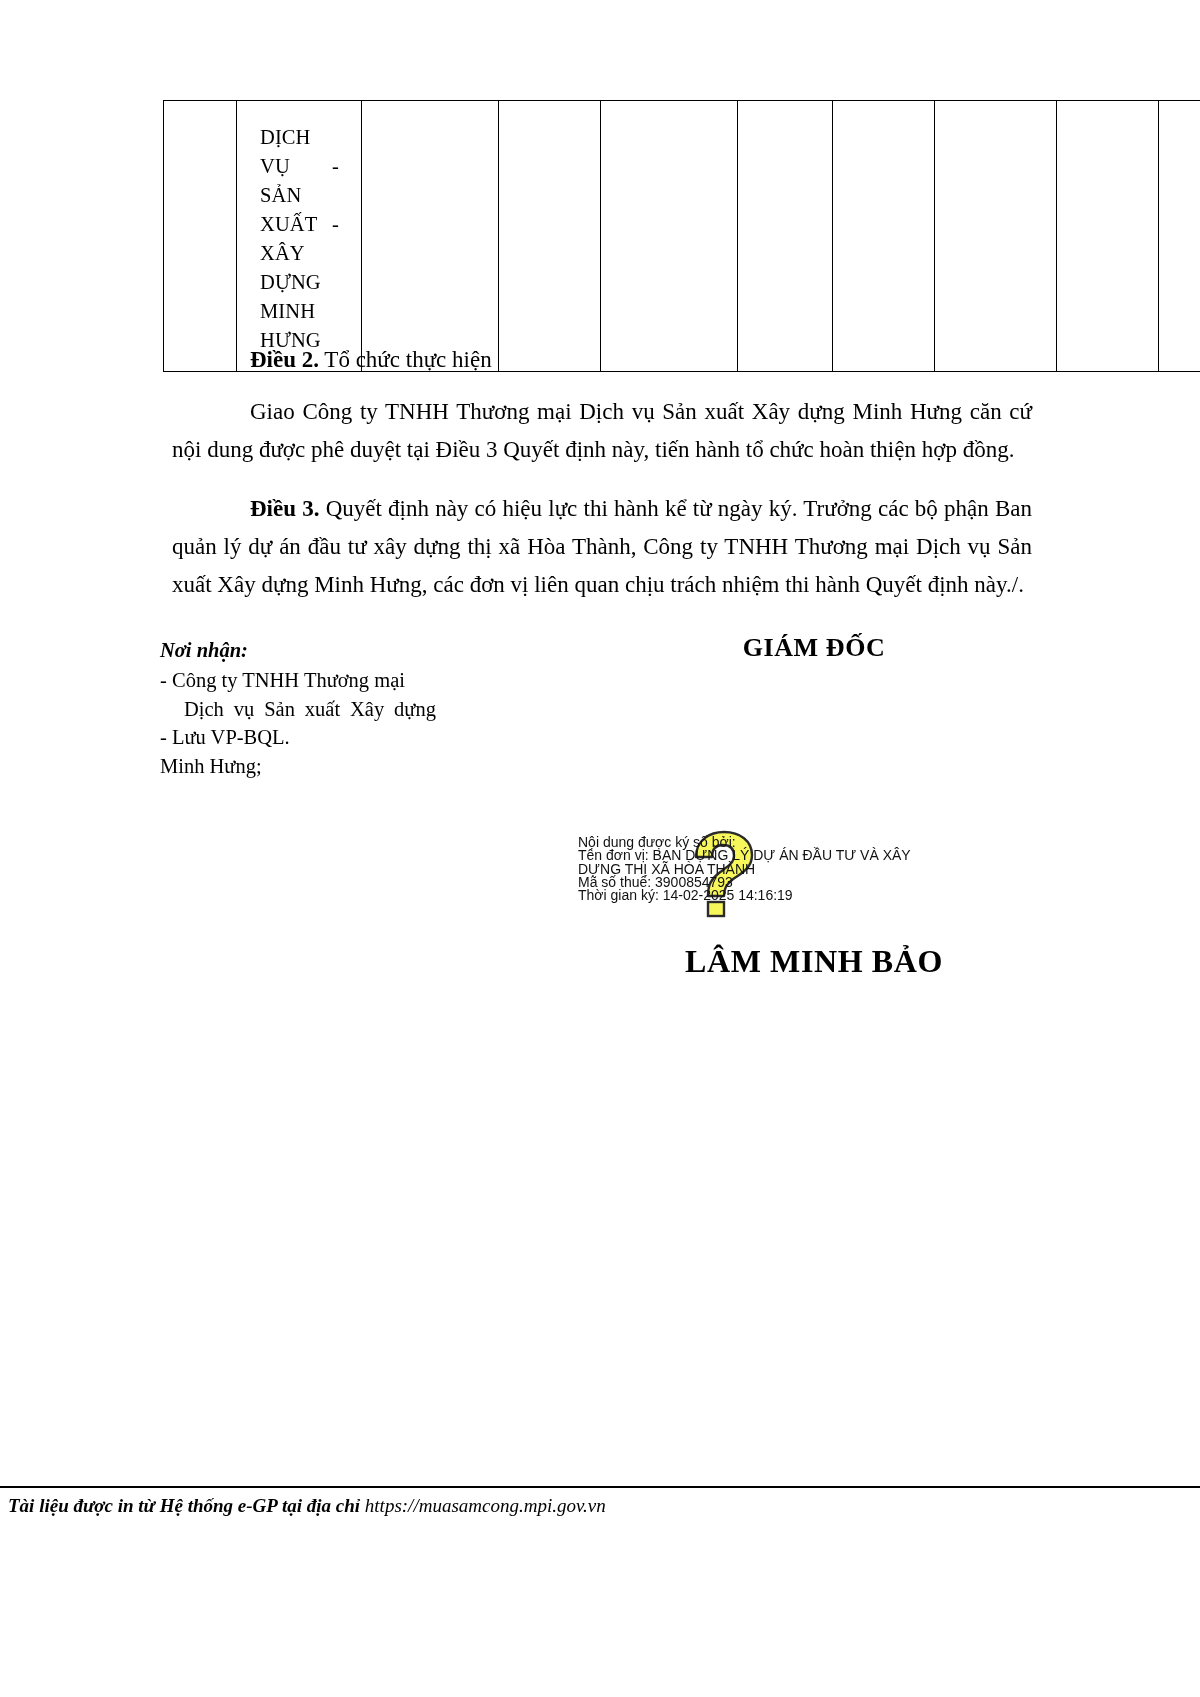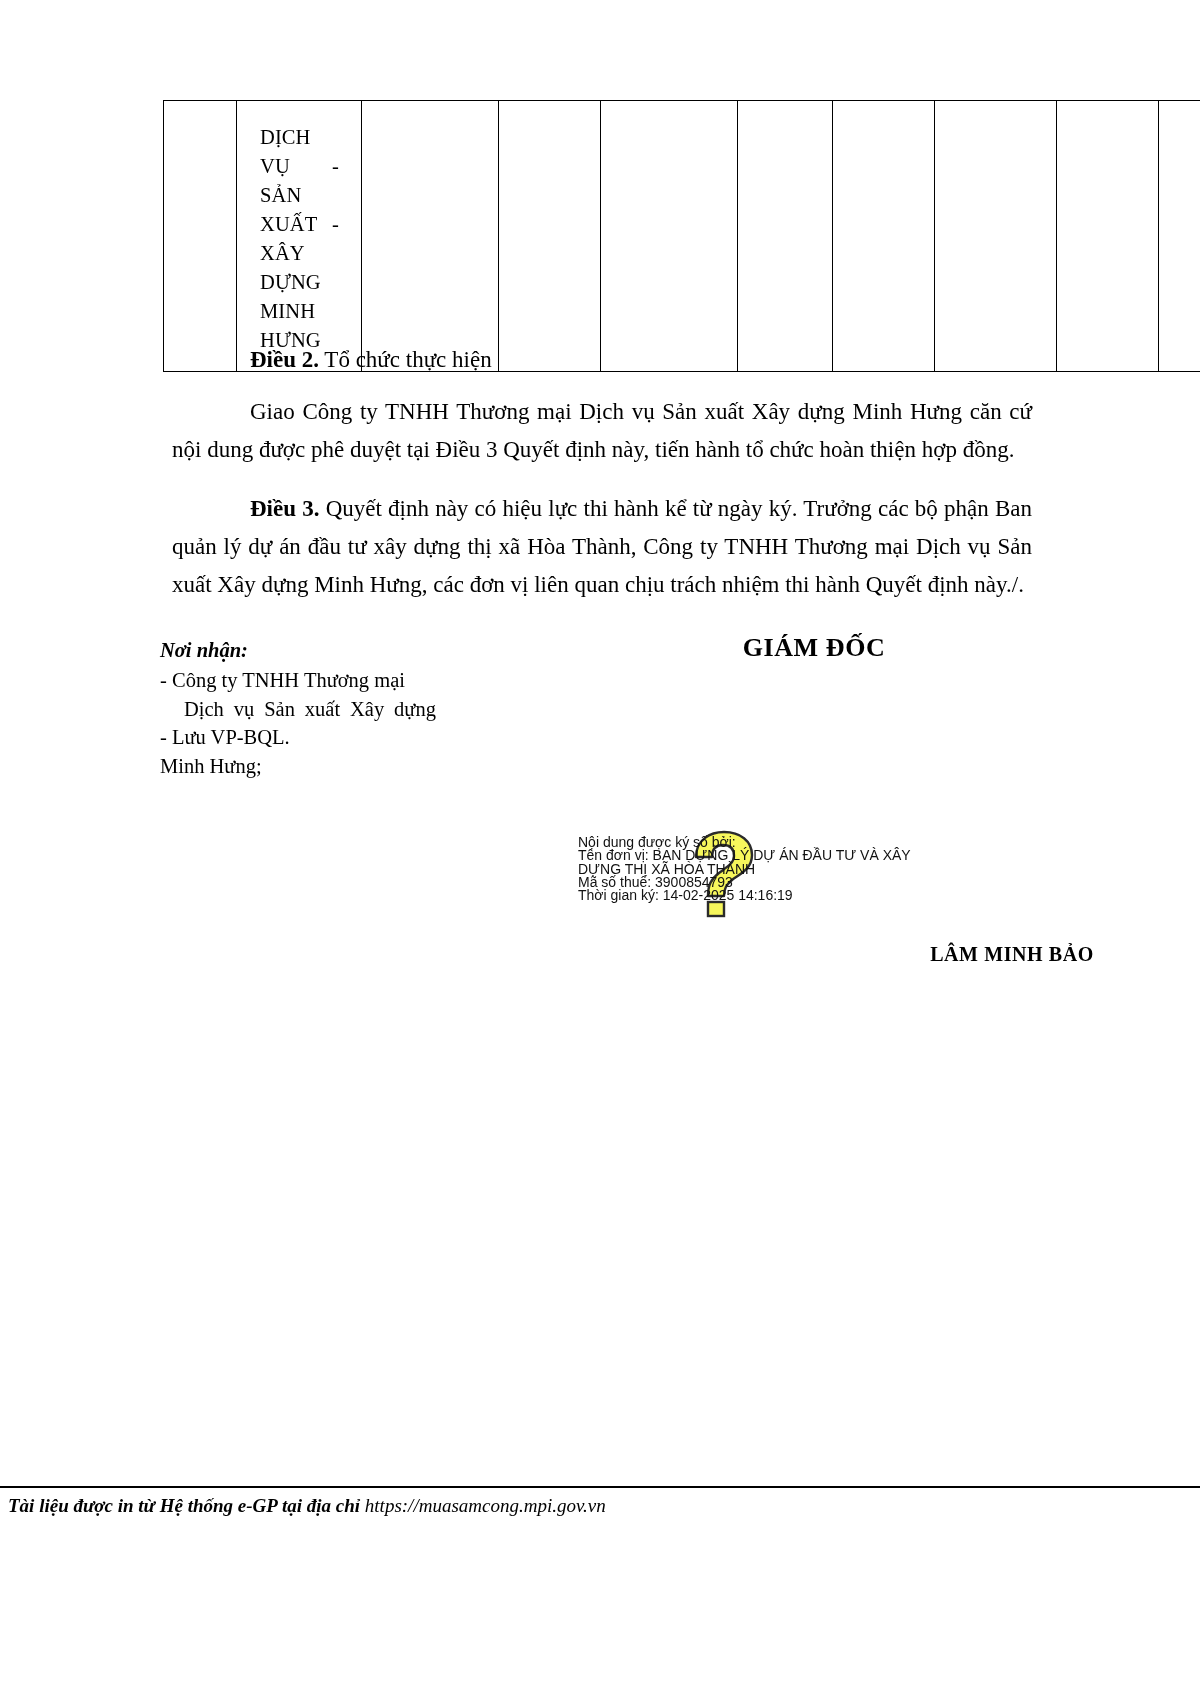--- a/index.html
+++ b/index.html
@@ -112,22 +112,22 @@
     text-align: center;
     font-size: 26px;
     font-weight: bold;
     letter-spacing: 0.6px;
   }
   .sig-name {
     position: absolute;
     left: 534px;
     top: 943px;
     width: 560px;
-    text-align: right;
-    font-size: 20px;
+    text-align: center;
+    font-size: 32px;
     font-weight: bold;
     letter-spacing: 0.6px;
   }
 
   
   .stamp {
     position: absolute;
     left: 578px;
     top: 836px;
     width: 330px;

